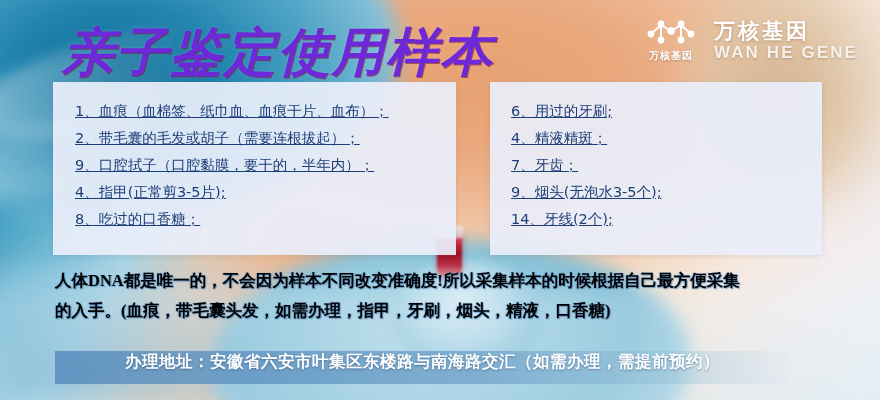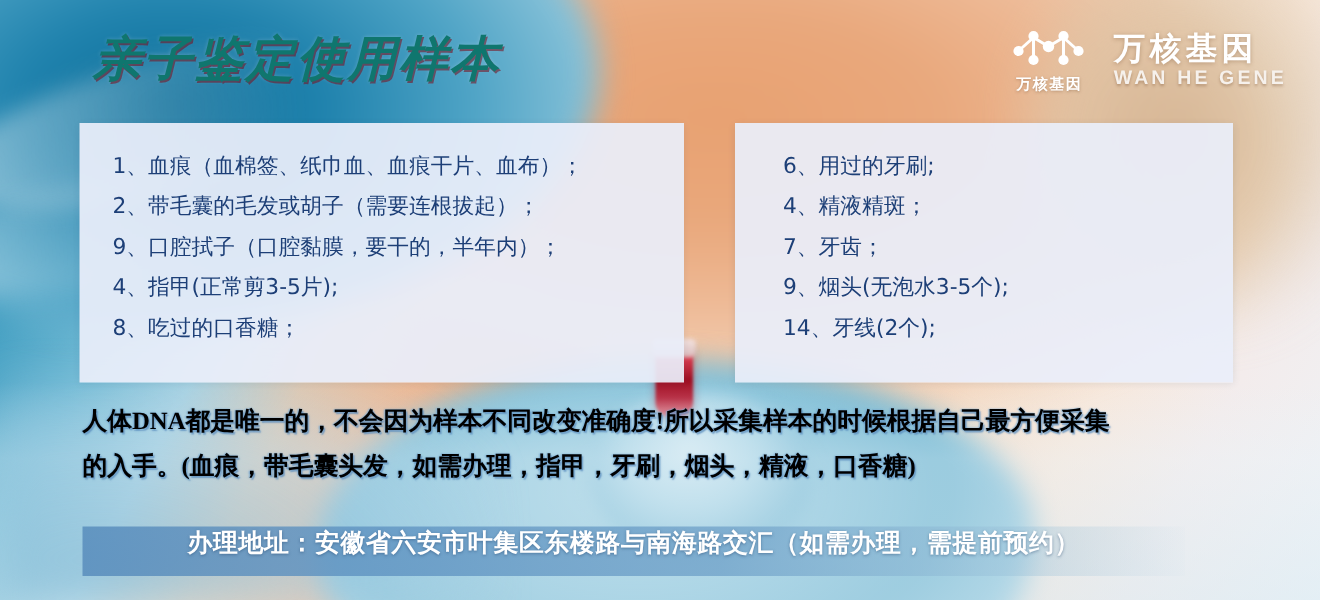--- a/index.html
+++ b/index.html
@@ -142,25 +142,25 @@
     background: radial-gradient(ellipse at 20% 90%,
       rgba(120,180,210,.55) 0%, rgba(160,205,228,.3) 55%, rgba(200,225,238,0) 85%);
     filter: blur(12px);
   }
 
   
   .title {
     position: absolute;
     left: 62px; top: 18px;
     font-family: "Liberation Serif", "DejaVu Serif", serif;
-    font-size: 32px;
+    font-size: 52px;
     font-weight: bold;
     font-style: italic;
     letter-spacing: 2px;
-    color: #0f766e;
+    color: #6d28d9;
     text-shadow: 1px 1px 0 rgba(120,10,22,.55), 0 0 3px rgba(255,255,255,.2);
     white-space: nowrap;
   }
 
   .brand {
     position: absolute;
     right: 22px; top: 18px;
     display: flex;
     align-items: center;
     gap: 16px;
@@ -181,21 +181,21 @@
   }
   .brand-words { line-height: 1.15; }
   .brand-cn {
     font-size: 21px;
     font-weight: bold;
     color: #ffffff;
     letter-spacing: 3px;
     text-shadow: 0 1px 3px rgba(120,80,50,.4);
   }
   .brand-en {
-    font-size: 13px;
+    font-size: 17px;
     font-weight: bold;
     color: #f6f1ec;
     letter-spacing: 2.1px;
     text-shadow: 0 1px 2px rgba(120,80,50,.4);
   }
 
   
   .panel {
     position: absolute;
     top: 82px;
@@ -209,23 +209,24 @@
     margin: 0;
     padding: 16px 0 0 0;
     list-style: none;
   }
   .sample-list li {
     font-family: "DejaVu Sans", "Liberation Sans", sans-serif;
     font-size: 14.5px;
     color: #1d3f77;
     line-height: 27px;
     white-space: nowrap;
+    text-decoration: underline;
   }
   .panel-left .sample-list li  { padding-left: 22px; }
-  .panel-right .sample-list li { padding-left: 32px; }
+  .panel-right .sample-list li { padding-left: 21px; }
 
   
   .note {
     position: absolute;
     left: 55px; top: 266px;
     width: 790px;
     font-family: "Liberation Serif", "DejaVu Serif", serif;
     font-size: 16.5px;
     font-weight: bold;
     line-height: 30px;

